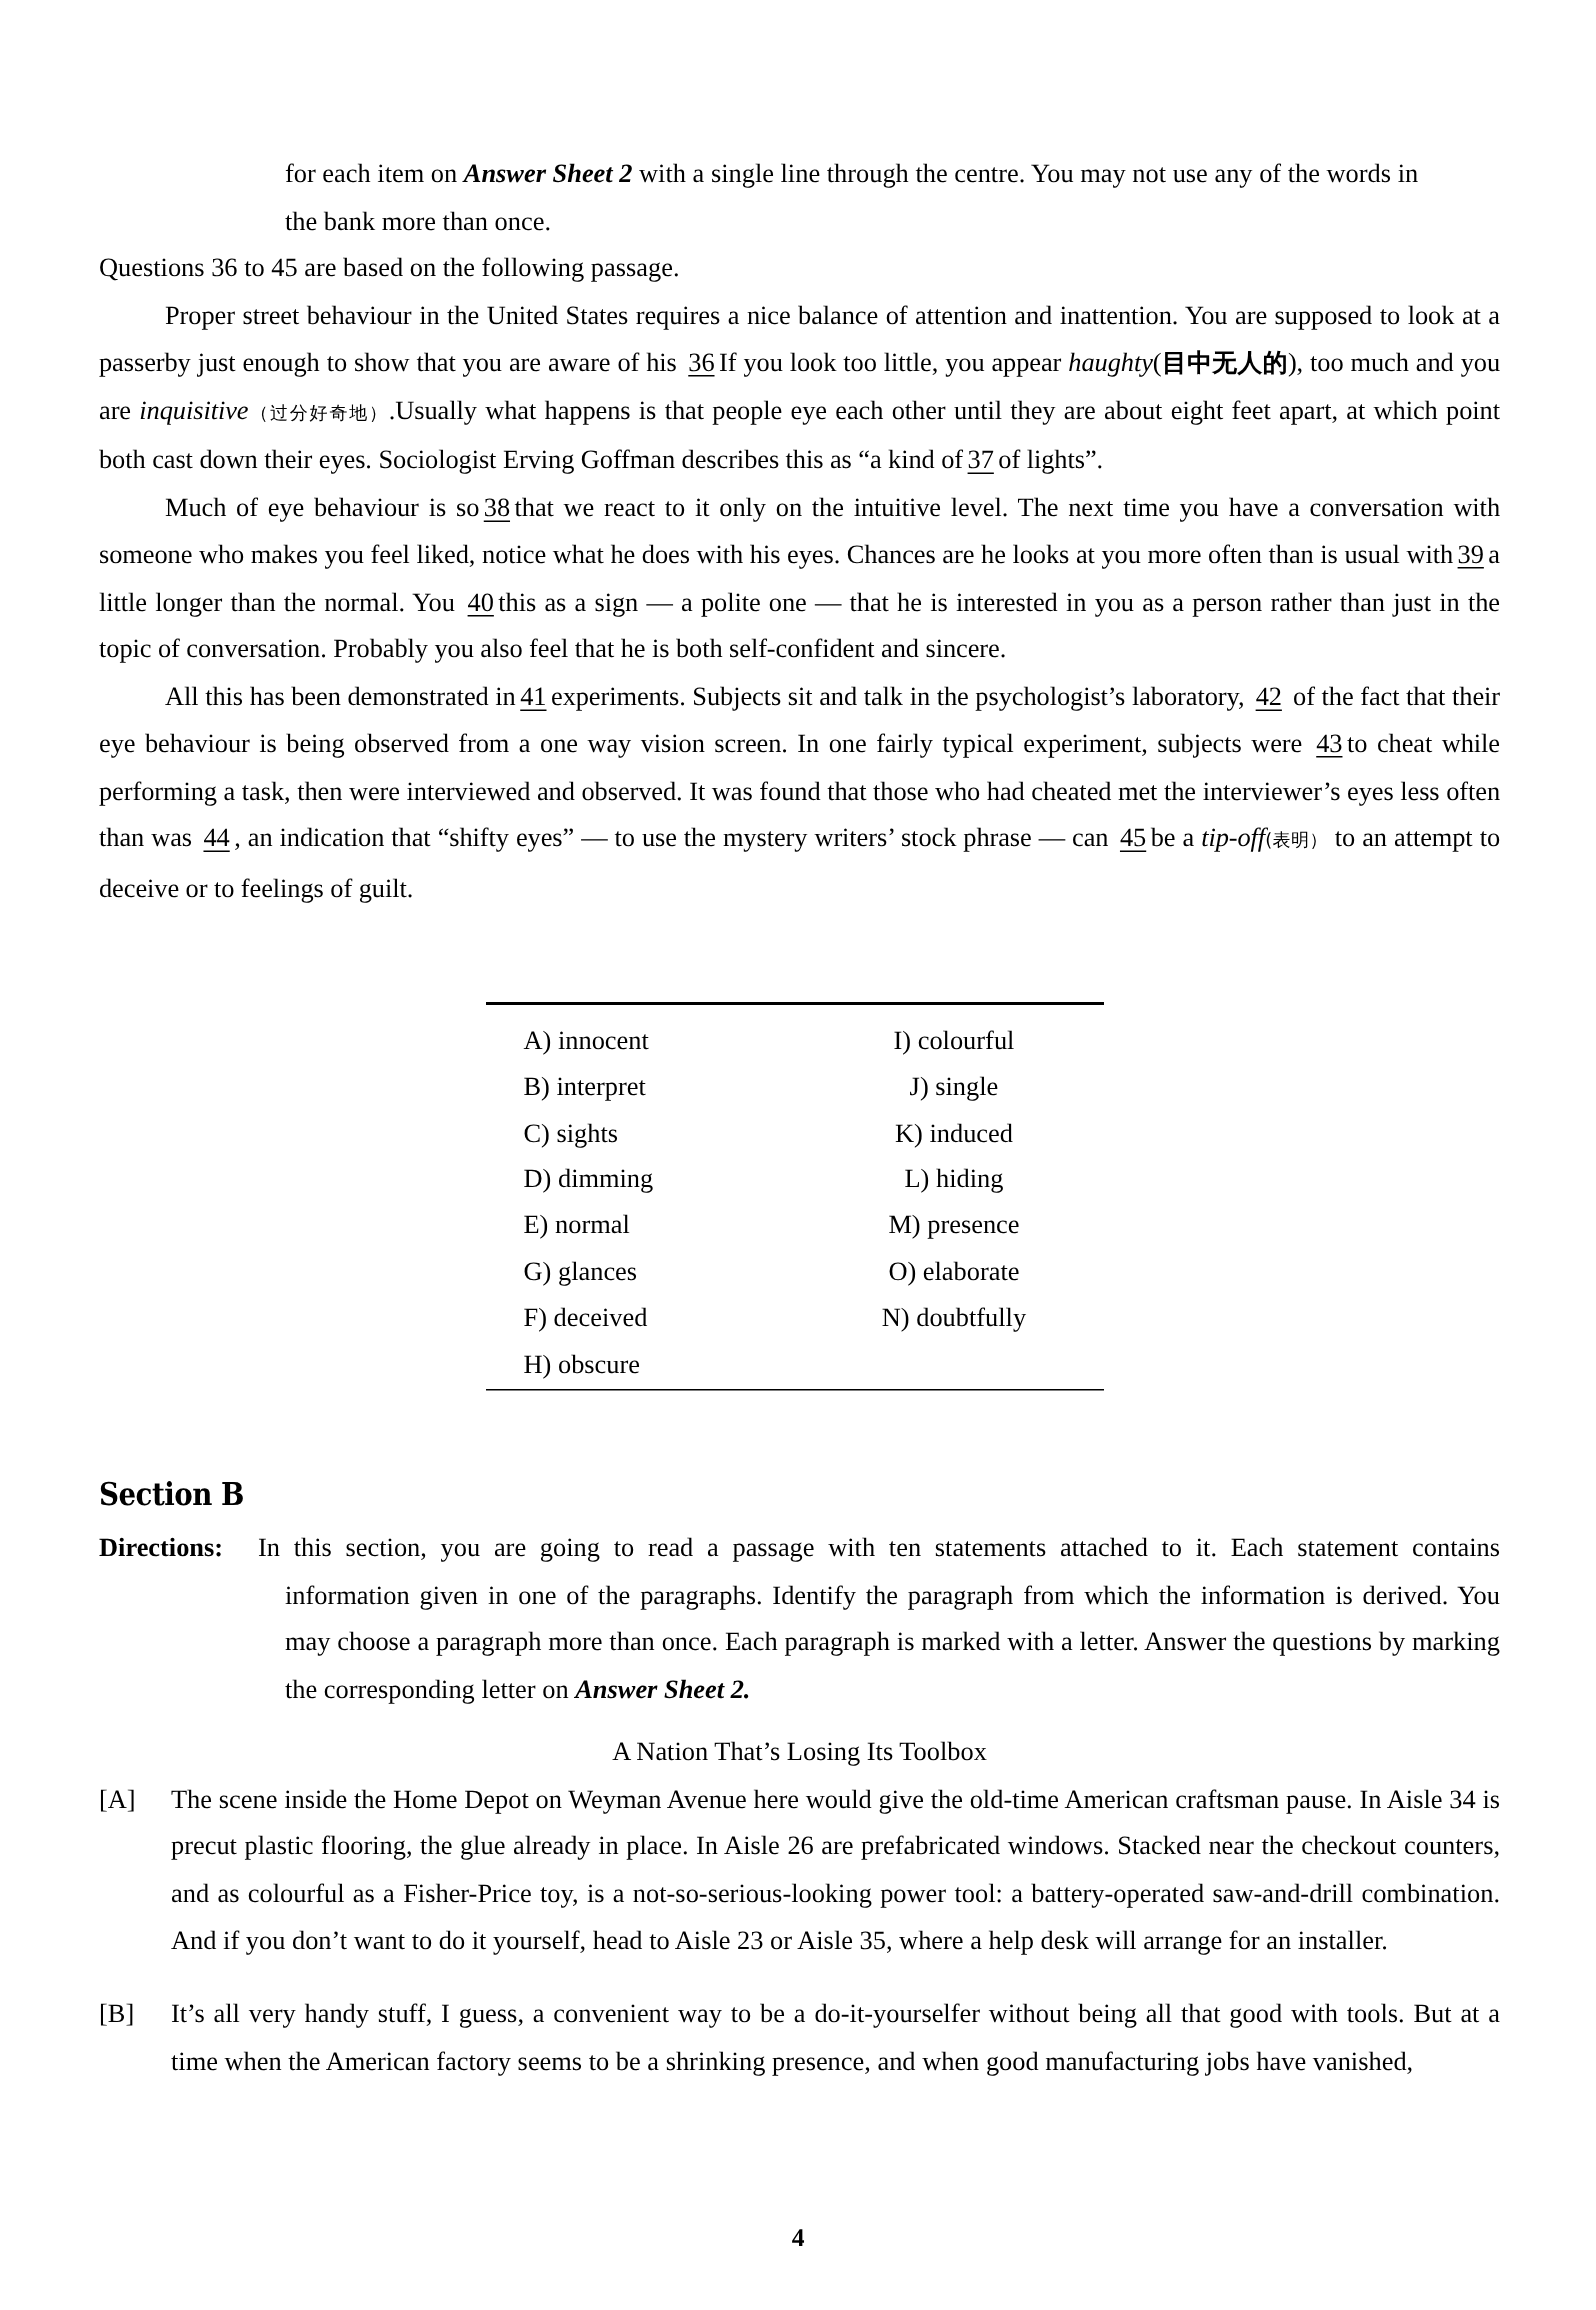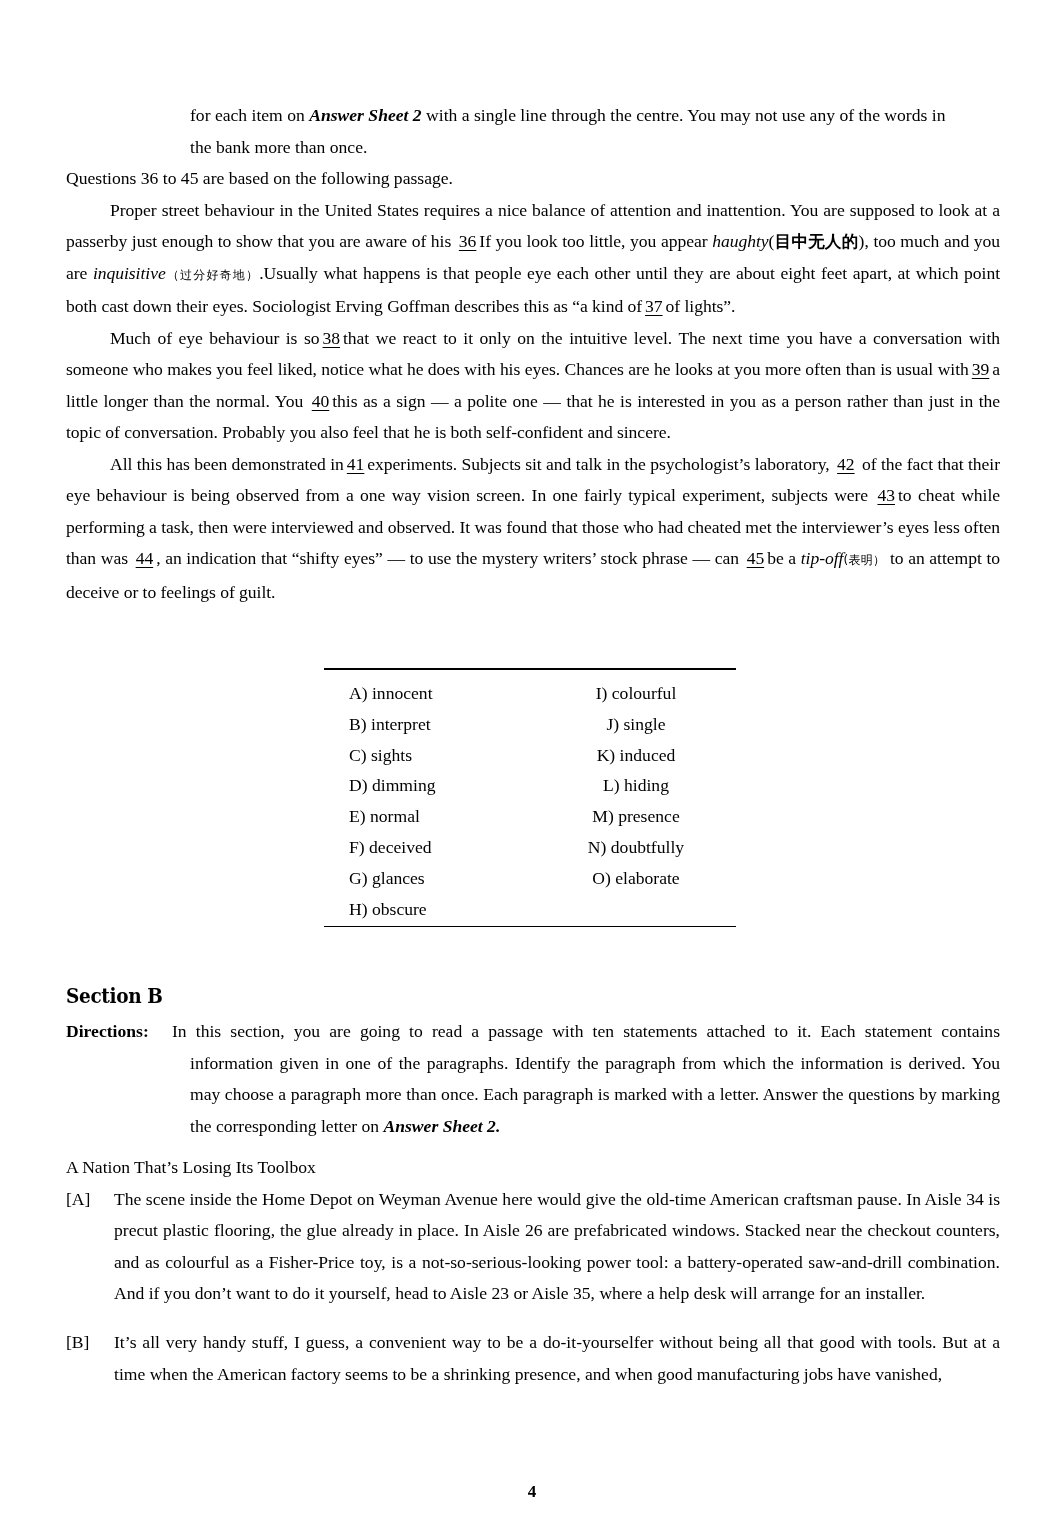--- a/index.html
+++ b/index.html
@@ -144,21 +144,21 @@
     padding-left: 124px;
     text-indent: -124px;
   }
   .dir-label {
     font-weight: bold;
     display: inline-block;
     width: 106px;
     text-indent: 0;
   }
   .passage-title {
-    text-align: left;
+    text-align: center;
     font-size: 17.6px;
     line-height: 31.5px;
     margin-top: 10px;
   }
   .lettered {
     font-size: 17.6px;
     line-height: 31.5px;
     text-align: justify;
     padding-left: 48px;
     text-indent: -48px;
@@ -220,26 +220,26 @@
       </div>
       <div class="wb-row">
         <div class="wb-col-l">D) dimming</div>
         <div class="wb-col-r">L) hiding</div>
       </div>
       <div class="wb-row">
         <div class="wb-col-l">E) normal</div>
         <div class="wb-col-r">M) presence</div>
       </div>
       <div class="wb-row">
+        <div class="wb-col-l">G) glances</div>
+        <div class="wb-col-r">O) elaborate</div>
+      </div>
+      <div class="wb-row">
         <div class="wb-col-l">F) deceived</div>
         <div class="wb-col-r">N) doubtfully</div>
-      </div>
-      <div class="wb-row">
-        <div class="wb-col-l">G) glances</div>
-        <div class="wb-col-r">O) elaborate</div>
       </div>
       <div class="wb-row">
         <div class="wb-col-l">H) obscure</div>
         <div class="wb-col-r"></div>
       </div>
     </div>
     <div class="wb-rule-bottom"></div>
   </div>
 
   <div class="section-b">

